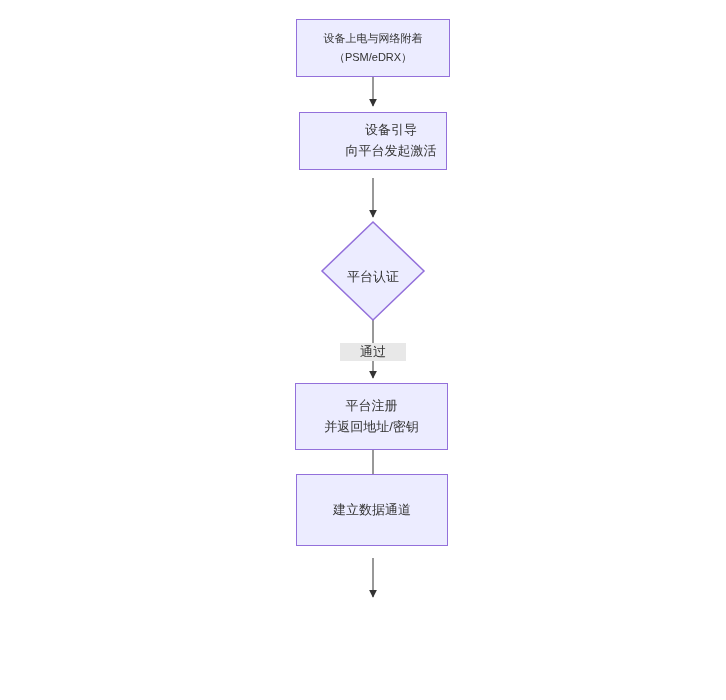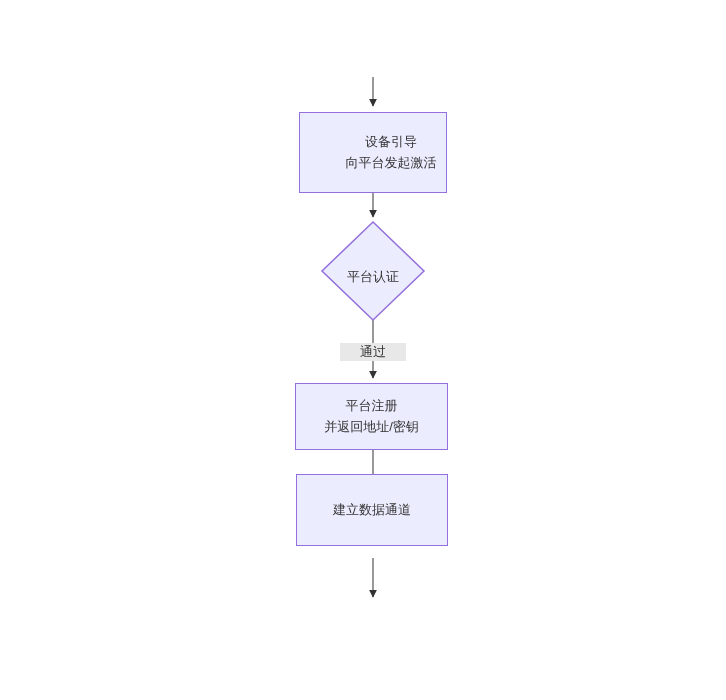--- a/index.html
+++ b/index.html
@@ -61,22 +61,26 @@
       </marker>
     </defs>
     <line x1="373" y1="77" x2="373" y2="106" stroke="#333333" stroke-width="1" marker-end="url(#arrowhead)"></line>
     <line x1="373" y1="178" x2="373" y2="217" stroke="#333333" stroke-width="1" marker-end="url(#arrowhead)"></line>
     <line x1="373" y1="320" x2="373" y2="378" stroke="#333333" stroke-width="1" marker-end="url(#arrowhead)"></line>
     <line x1="373" y1="450" x2="373" y2="487" stroke="#333333" stroke-width="1" marker-end="url(#arrowhead)"></line>
     <line x1="373" y1="558" x2="373" y2="597" stroke="#333333" stroke-width="1" marker-end="url(#arrowhead)"></line>
     <polygon points="373,222 424,271 373,320 322,271" fill="#ECECFF" stroke="#9370DB" stroke-width="1.5"></polygon>
   </svg>
 
+  <div class="node small" style="left:296px; top:19px; width:154px; height:58px;">
+    <span>设备上电与网络附着</span>
+    <span>（PSM/eDRX）</span>
+  </div>
 
-  <div class="node" style="left:299px; top:112px; width:148px; height:81px;padding-left:36px;">
+  <div class="node" style="left:299px; top:112px; width:148px; height:58px;padding-left:36px;">
     <span>设备引导</span>
     <span>向平台发起激活</span>
   </div>
 
   <div class="diamond-text" style="left:373px; top:277px;text-align:right;">平台认证</div>
 
   <div class="edge-label" style="left:373px; top:343px;">通过</div>
 
   <div class="node" style="left:295px; top:383px; width:153px; height:67px;">
     <span>平台注册</span>

